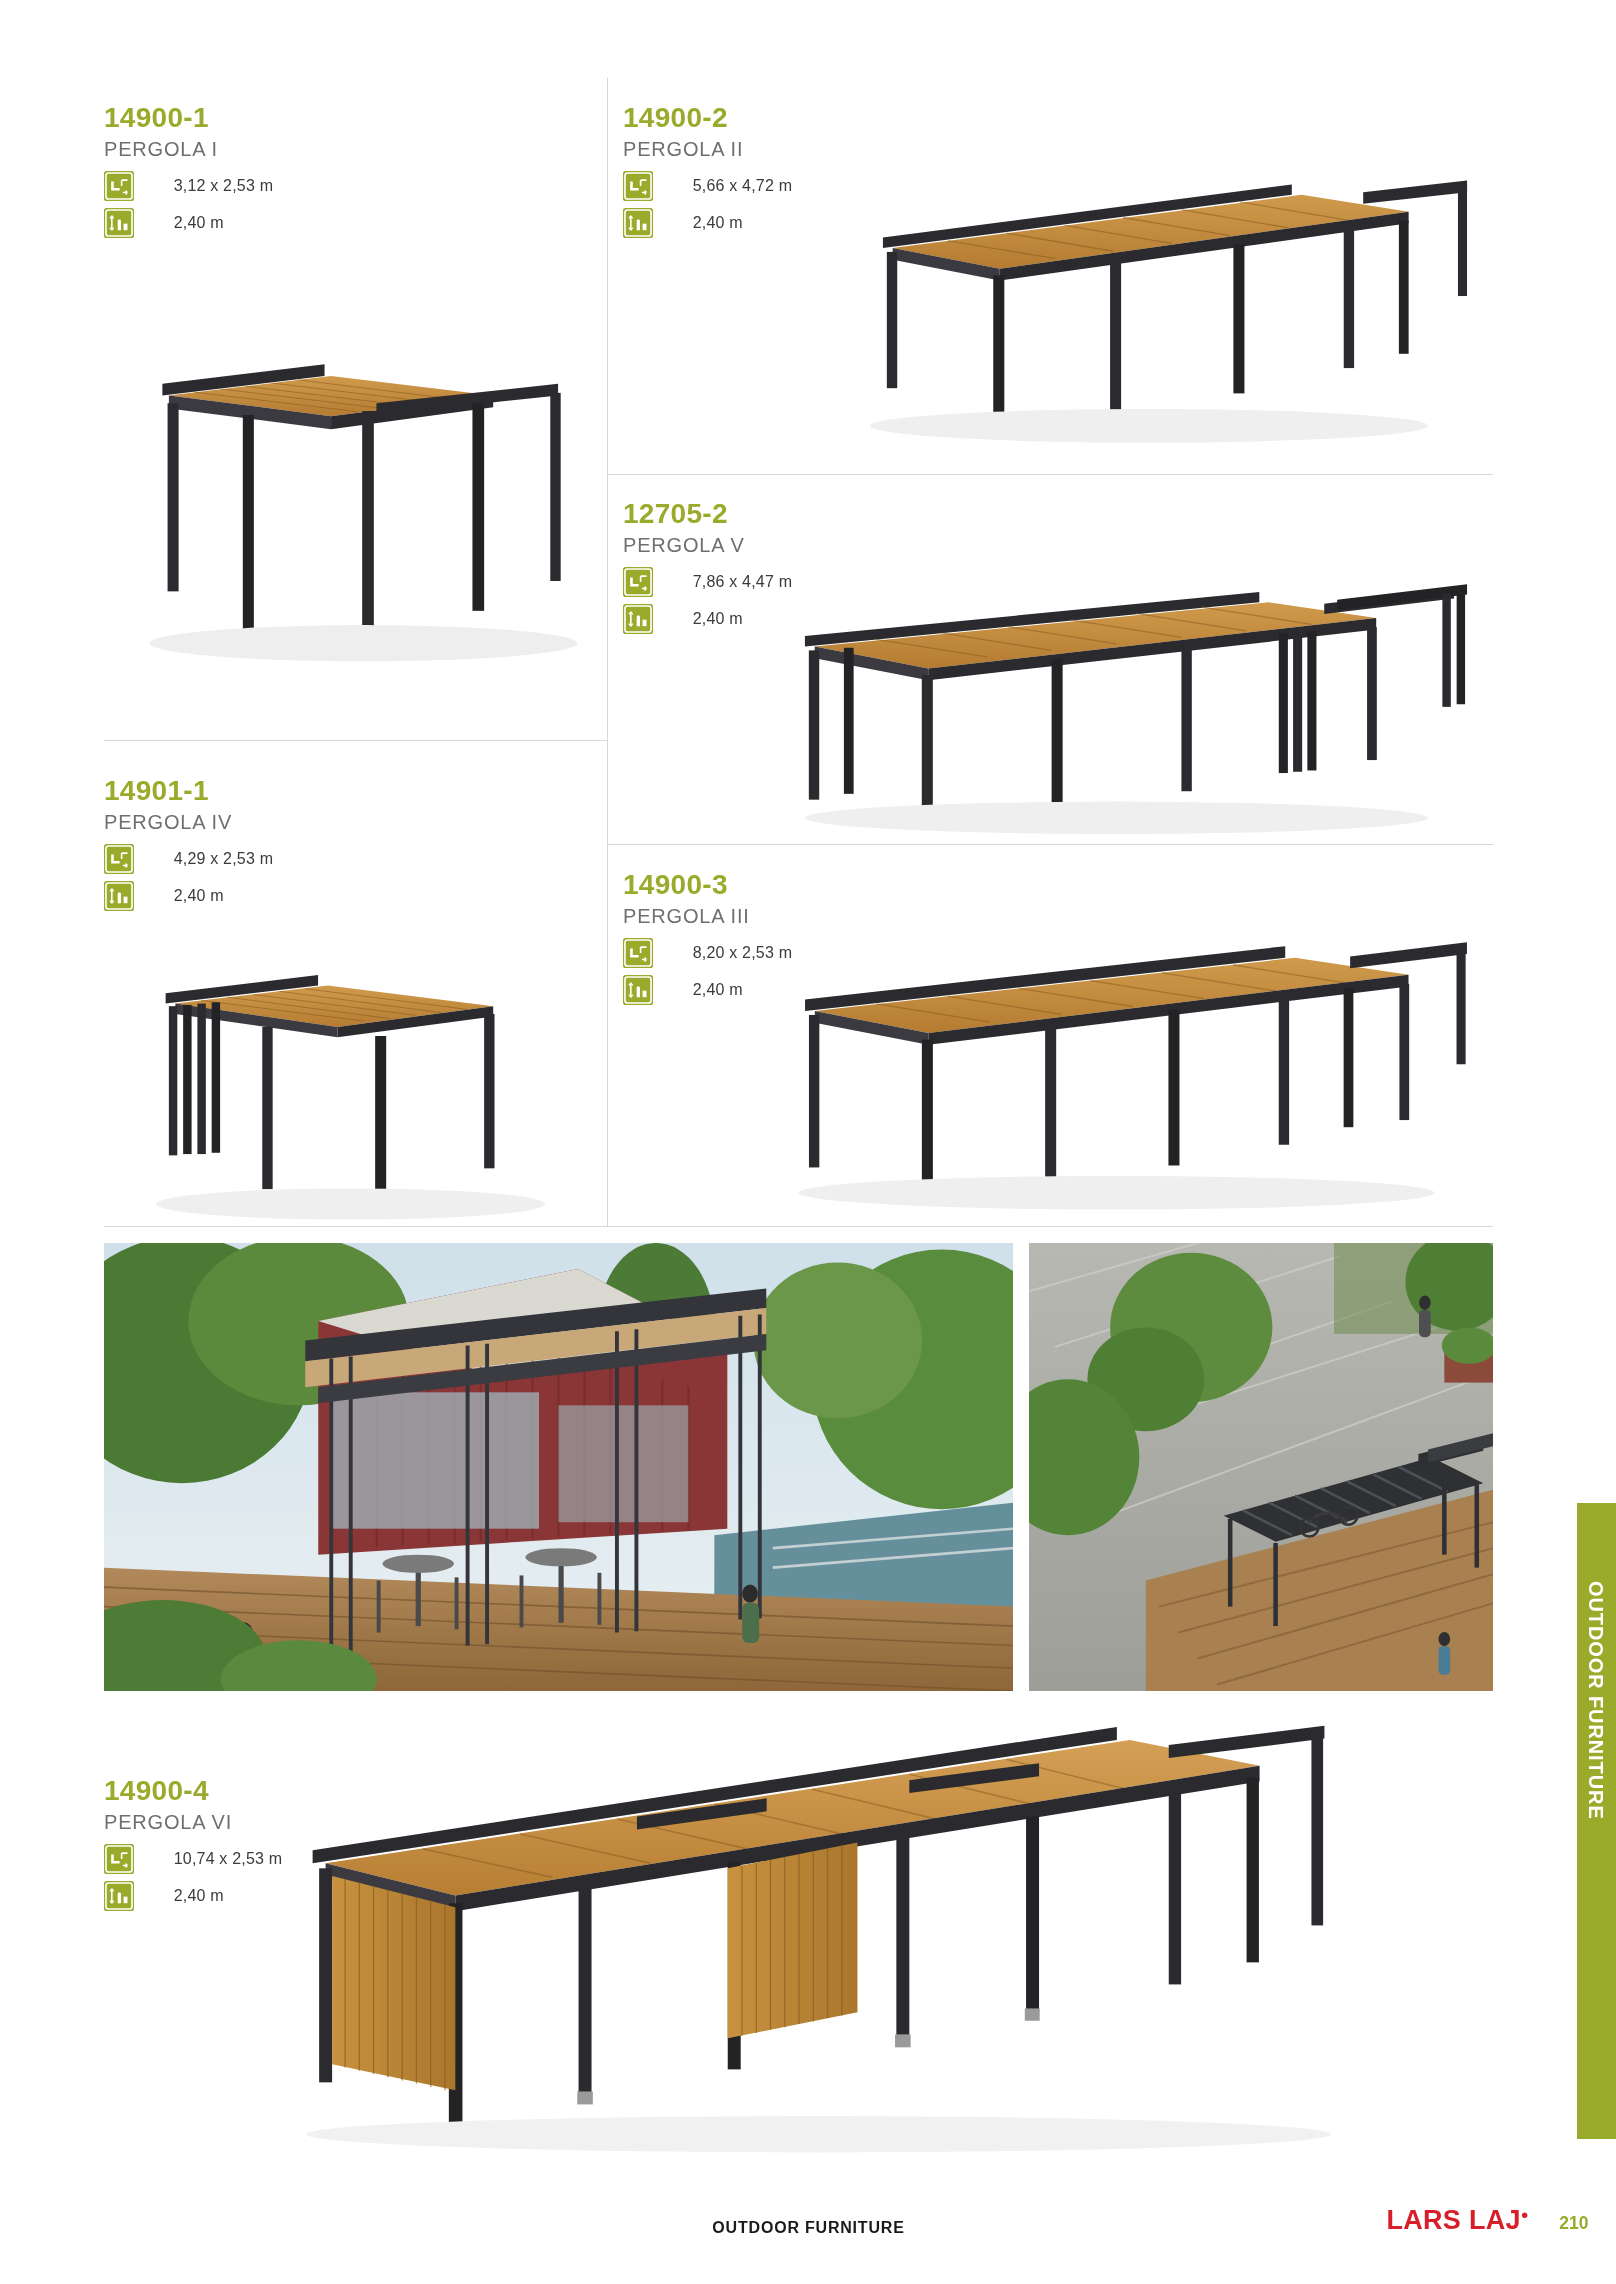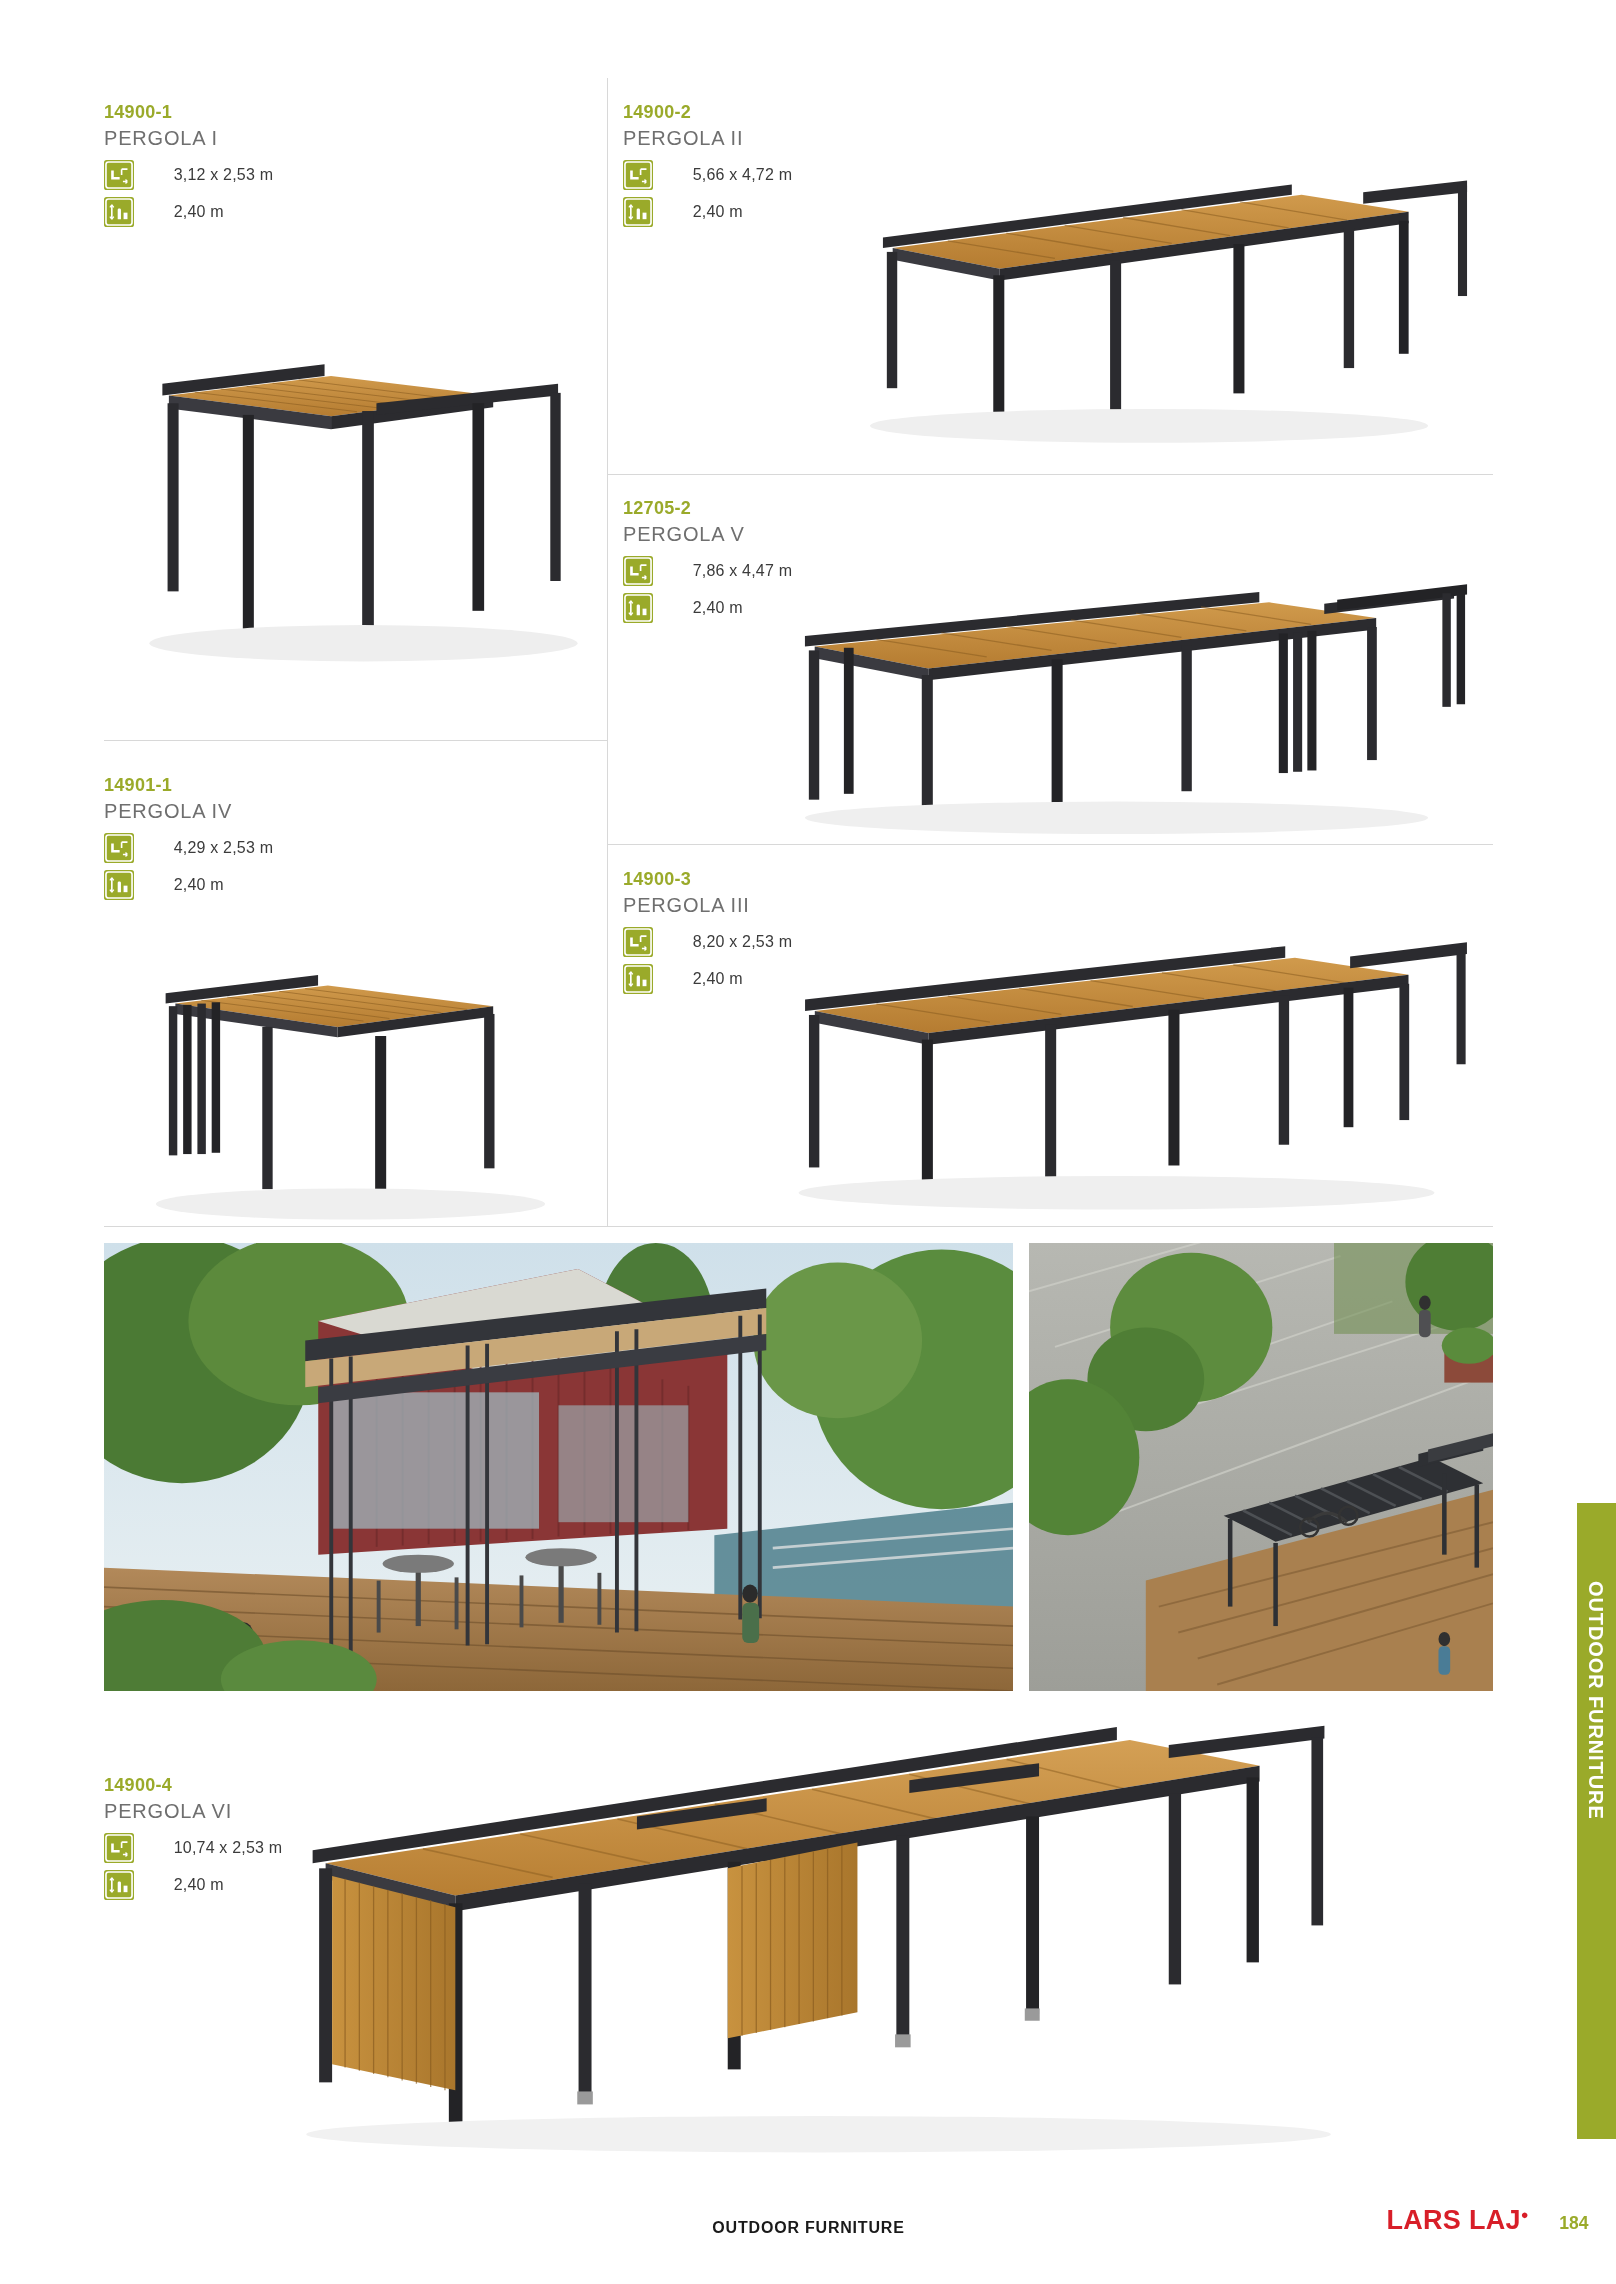--- a/index.html
+++ b/index.html
@@ -9,21 +9,21 @@
     height: 2284px;
     background: #ffffff;
     font-family: "Liberation Sans", sans-serif;
     position: relative;
     overflow: hidden;
   }
 
   
   .product-code {
     color: #9aaa2a;
-    font-size: 18px;
+    font-size: 28px;
     font-weight: bold;
     letter-spacing: 0.3px;
     margin: 0 0 3.9px 0;
     line-height: 1.1;
   }
   .product-name {
     color: #6f6f6f;
     font-size: 20px;
     font-weight: normal;
     letter-spacing: 0.8px;
@@ -712,14 +712,14 @@
     <ellipse cx="840" cy="668" rx="790" ry="28" fill="#f1f1f1"></ellipse>
   </svg>
 </div>
 
 <div id="side-tab">
   <span>OUTDOOR FURNITURE</span>
 </div>
 
 <div id="footer-title">OUTDOOR FURNITURE</div>
 <div id="logo"><span>LARS LAJ</span><span class="dot">●</span></div>
-<div id="page-number">184</div>
+<div id="page-number">210</div>
 
 
 </body></html>

